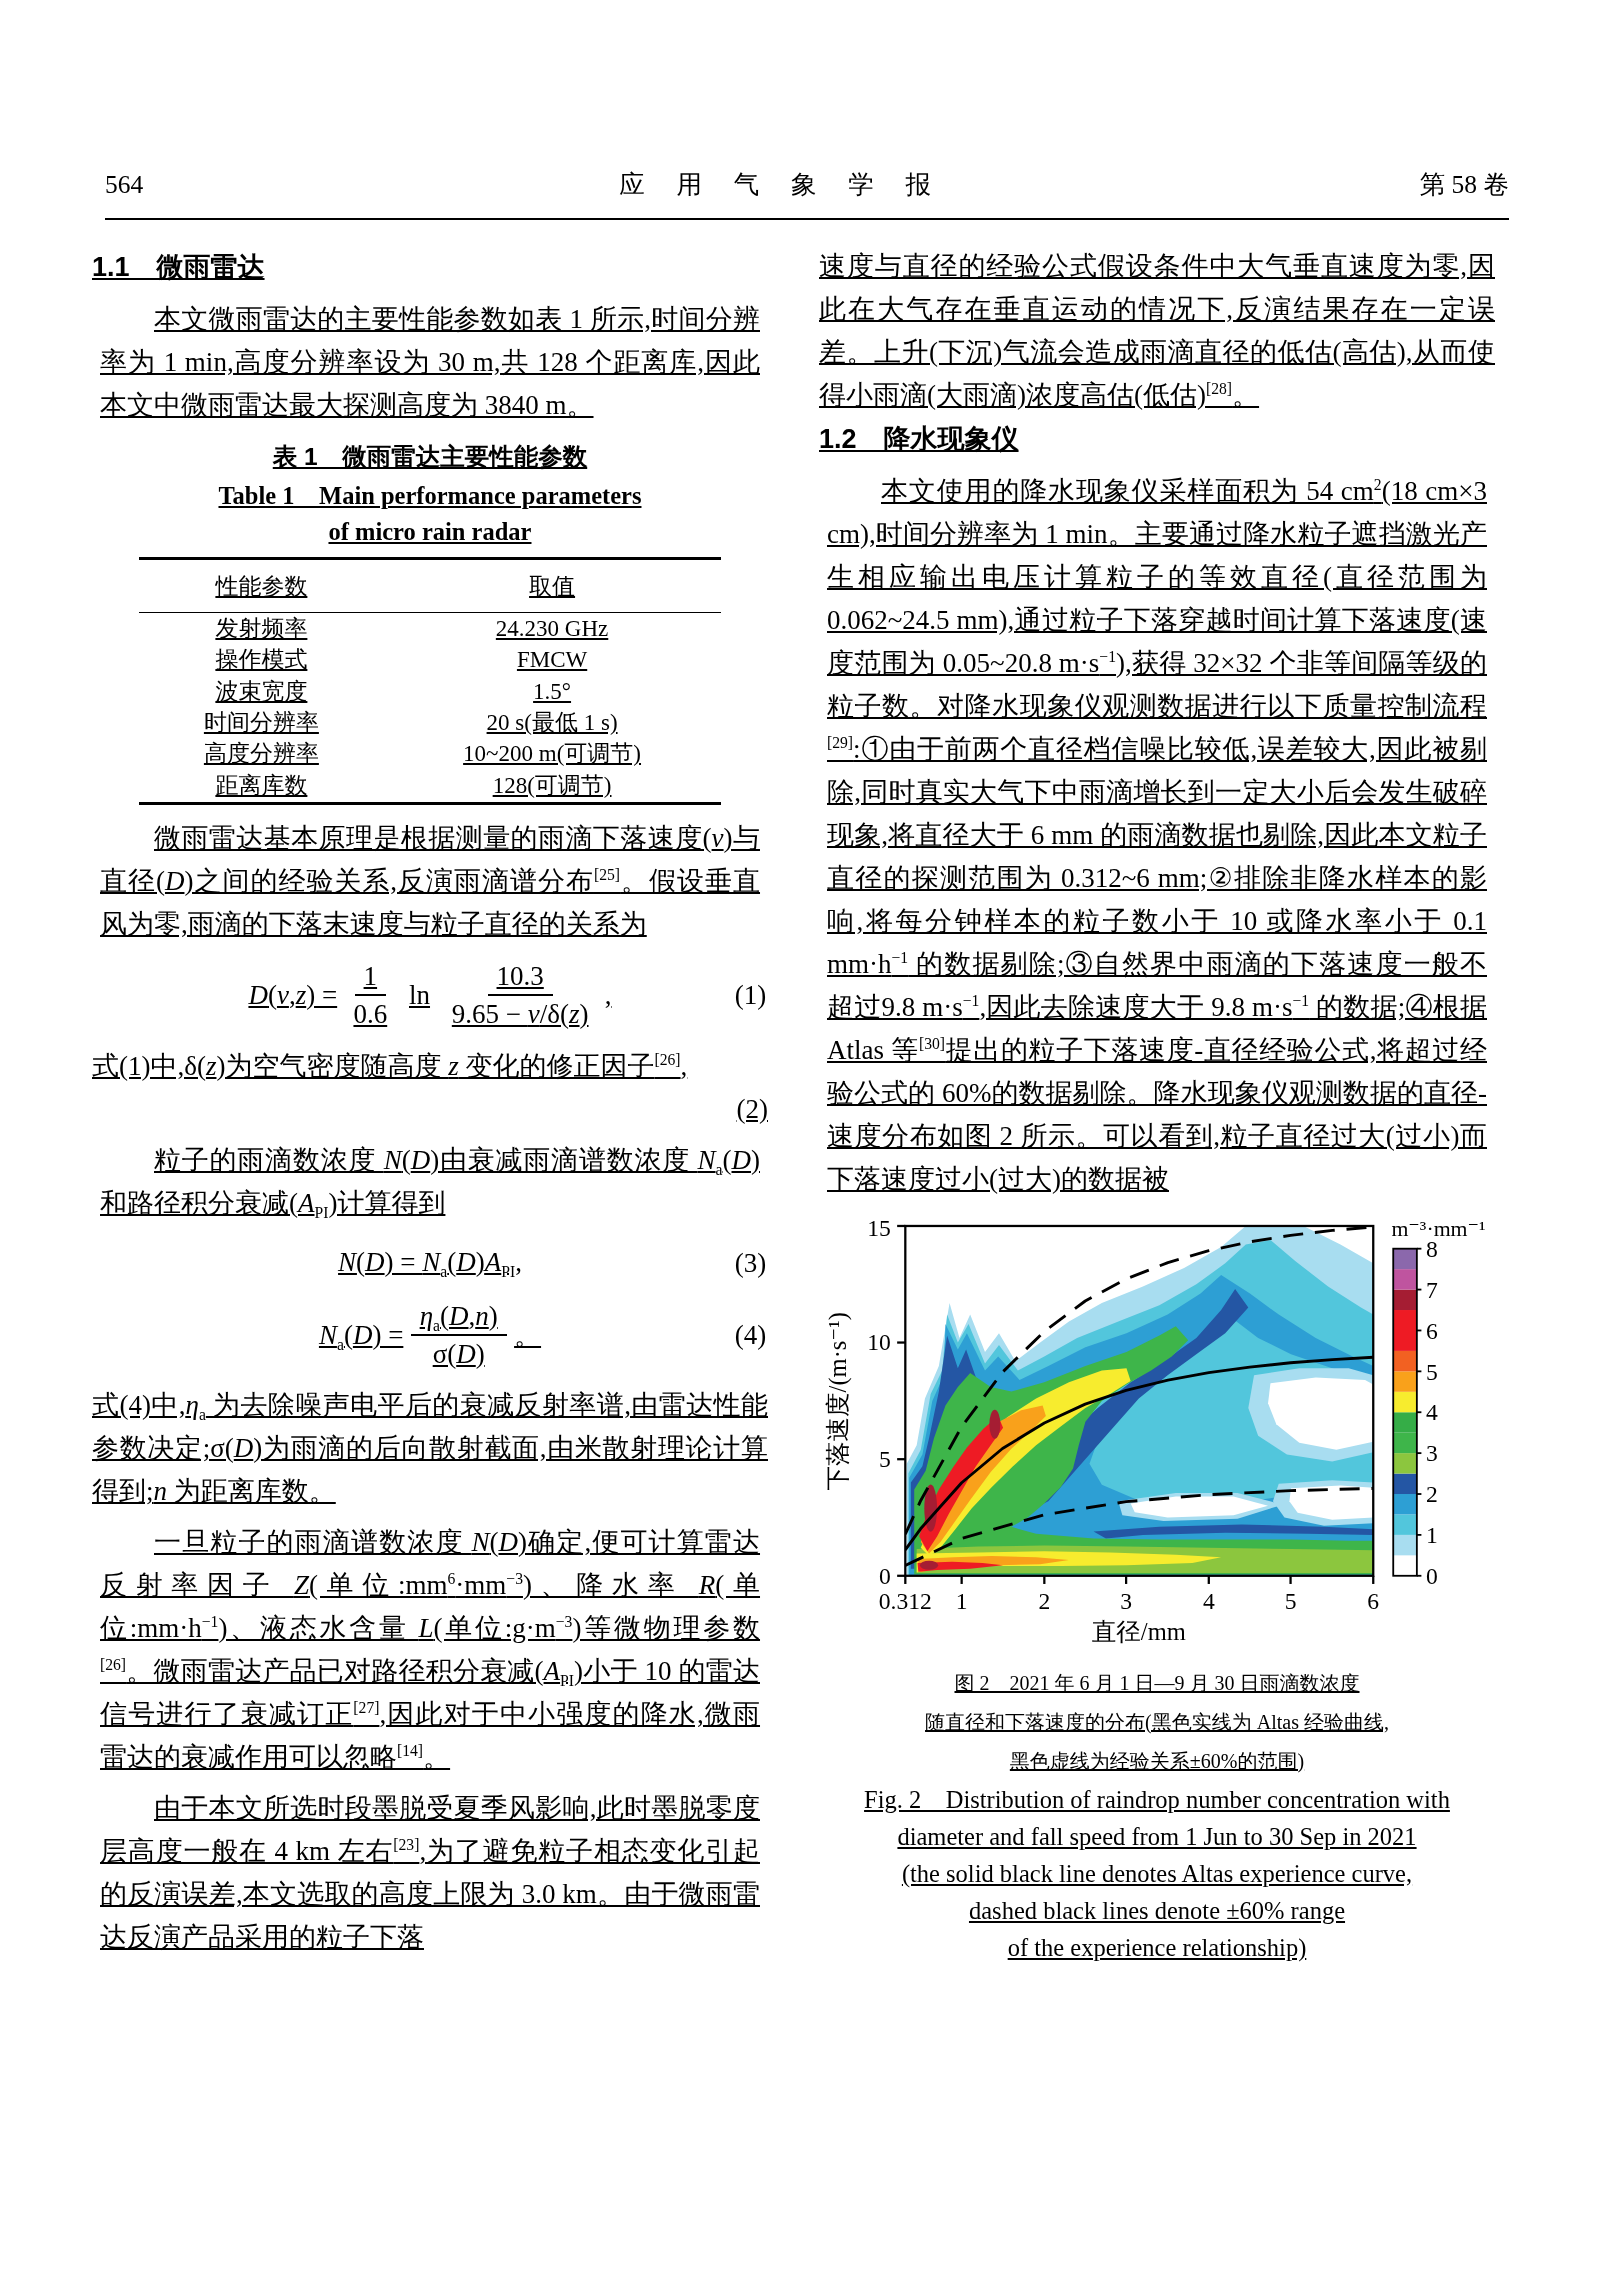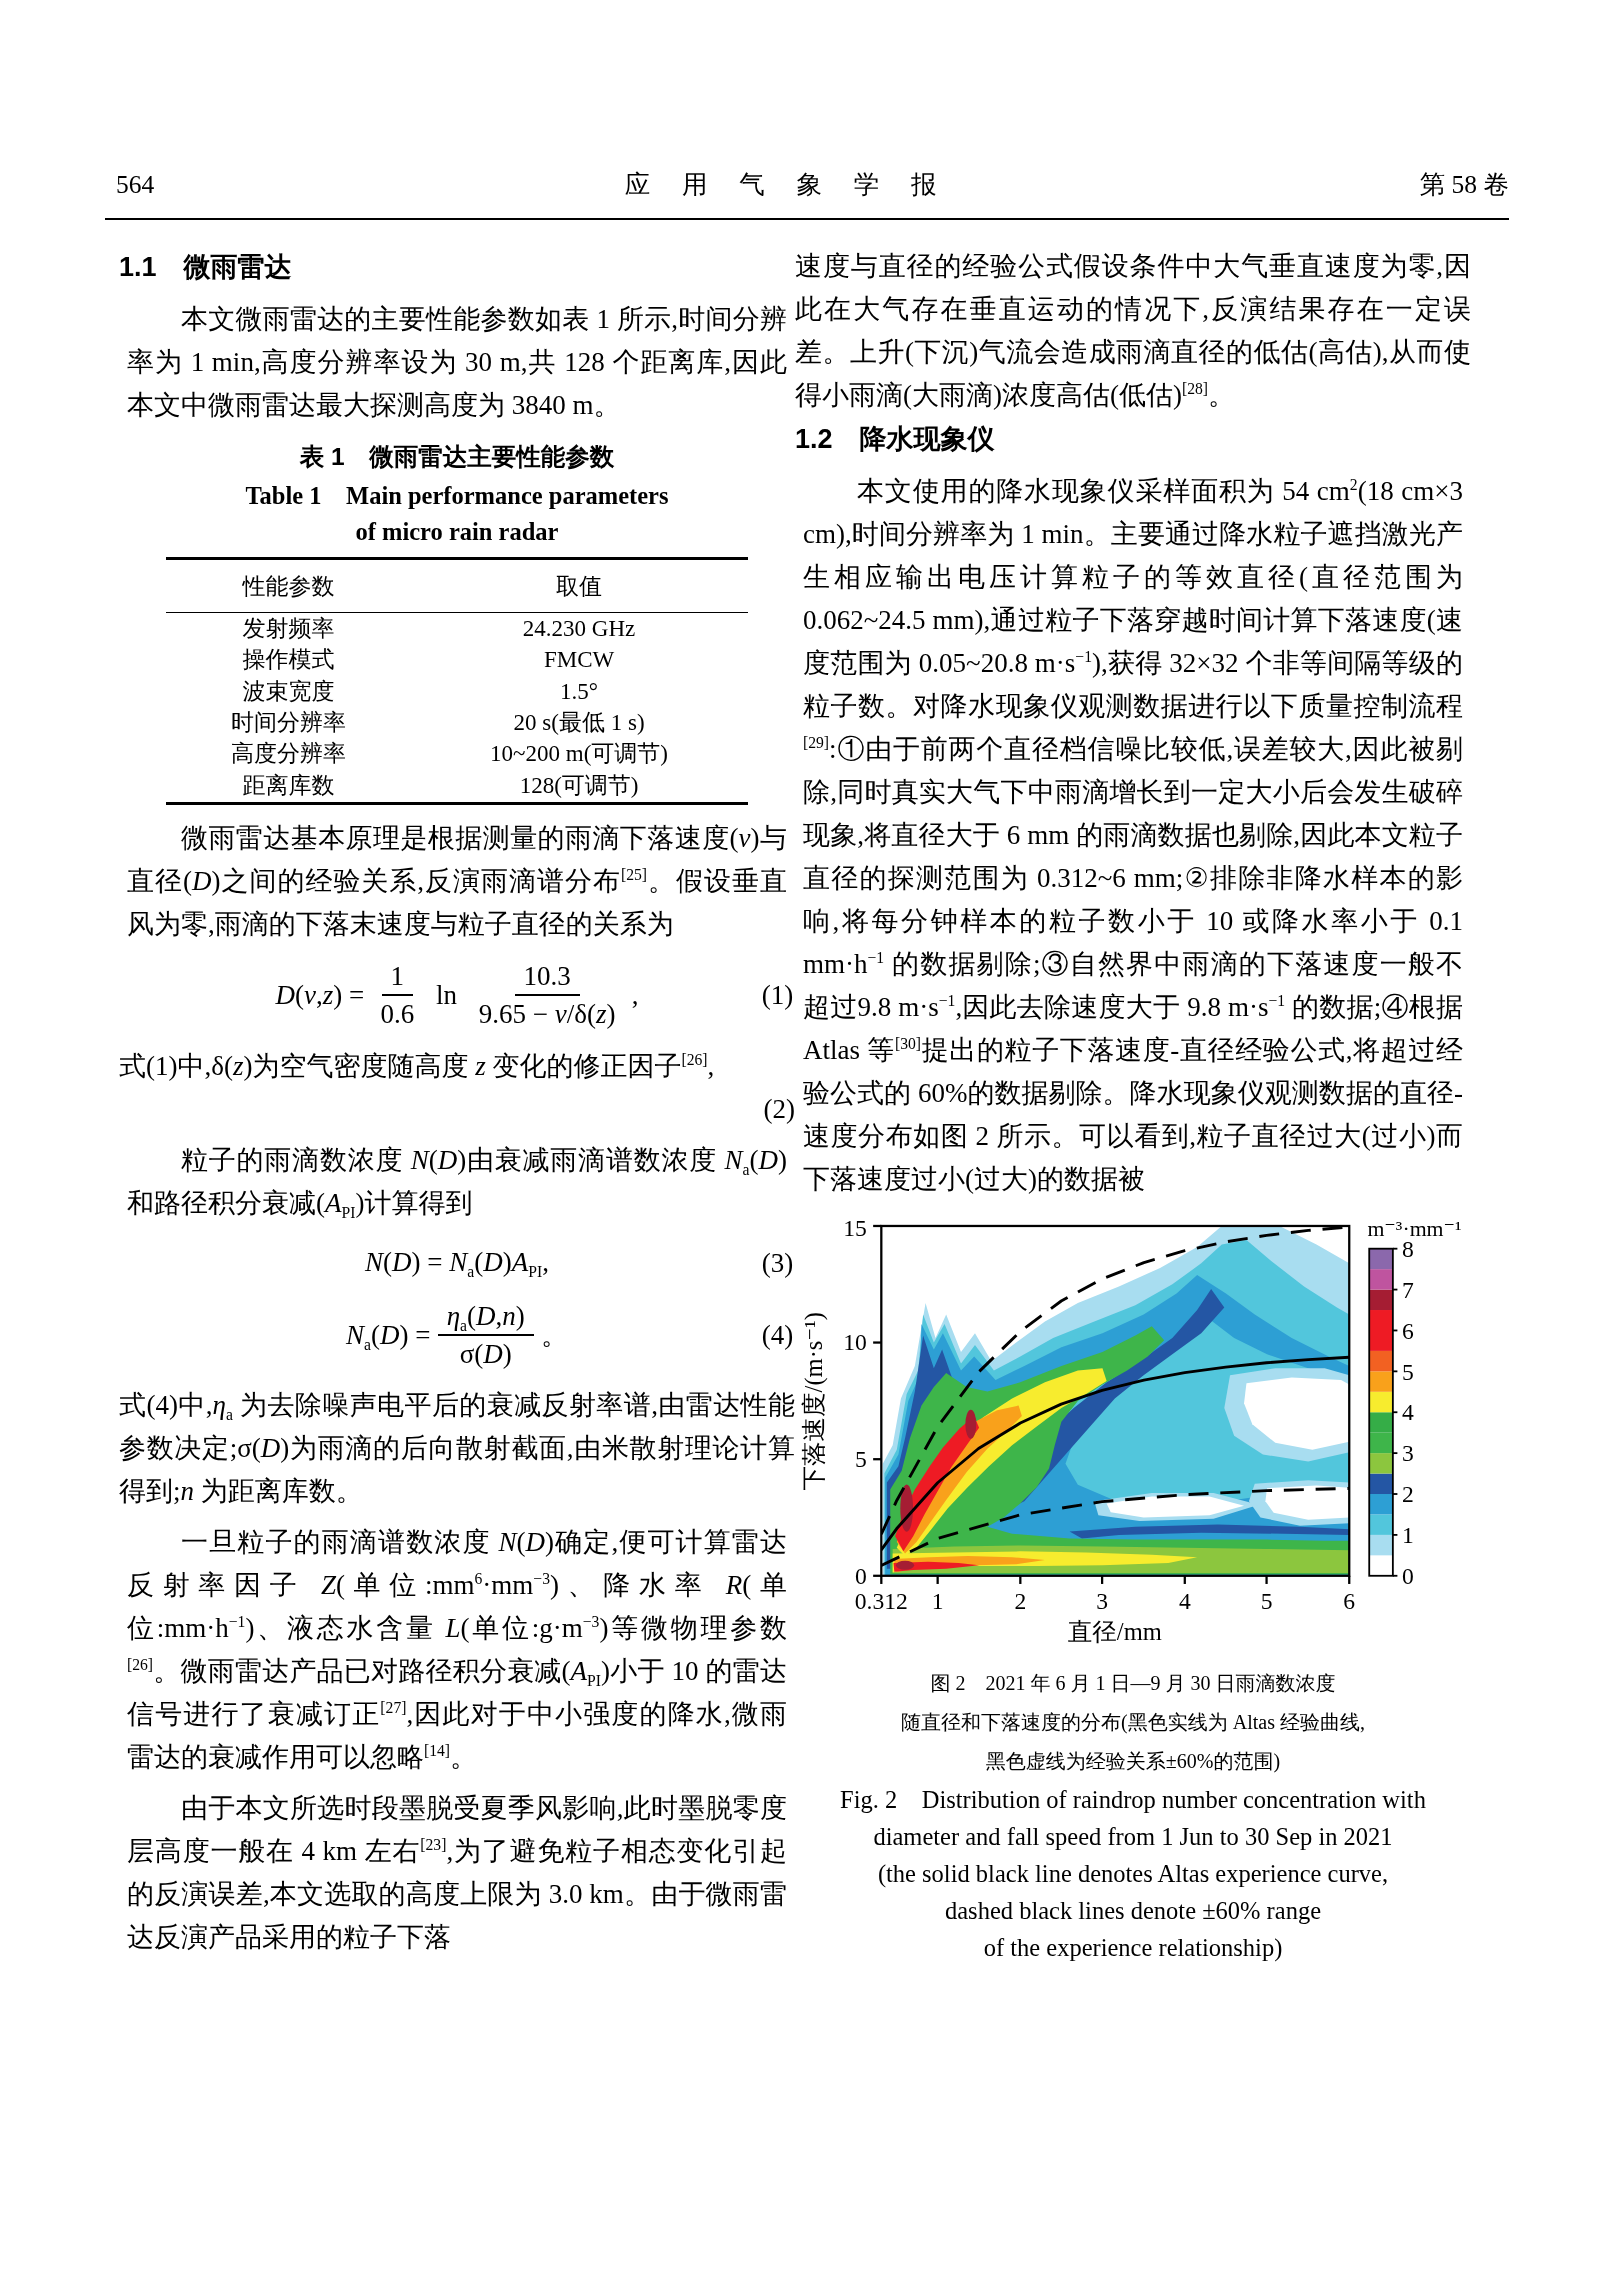--- a/index.html
+++ b/index.html
@@ -1,22 +1,22 @@
 <!DOCTYPE html>
 <html style="font-size:14.5px"><head>
 <meta charset="utf-8">
 <style>
   html,body{margin:0;padding:0;background:#9a9a9a;}
   .page{position:relative;width:1616px;height:2285px;background:#ffffff;
         font-family:"Liberation Serif","DejaVu Serif",serif;color:#000;overflow:hidden;}
-  .header{position:absolute;left:116px;right:107px;top:167px;display:flex;
+  .header{position:absolute;left:105px;right:107px;top:167px;display:flex;
           justify-content:space-between;align-items:baseline;font-size:25.5px;}
   .header .jtitle{letter-spacing:12.7px;}
   .header-rule{position:absolute;left:105px;right:107px;top:218px;border-top:2.7px solid #000;}
-  .columns{position:absolute;left:119px;right:107px;top:245px;display:flex;}
+  .columns{position:absolute;left:92px;right:107px;top:245px;display:flex;gap:51px;text-decoration:underline;}
   .col{width:676px;font-size:27px;line-height:43px;text-align:justify;}
   .sec-heading{font-family:"Liberation Sans","DejaVu Sans",sans-serif;font-weight:bold;
                font-size:27px;line-height:45px;margin:0;text-align:left;}
   p.para{margin:8px;text-indent:2em;}
   p.cont{margin:0;text-indent:0;}
   sup{font-size:58%;line-height:0;} sub{font-size:58%;line-height:0;}
   i{font-style:italic;}
   
   .tbl-block{width:86%;margin:9px auto 12.7px auto;}
   .tbl-cap-zh{text-align:center;font-family:"Liberation Sans","DejaVu Sans",sans-serif;

